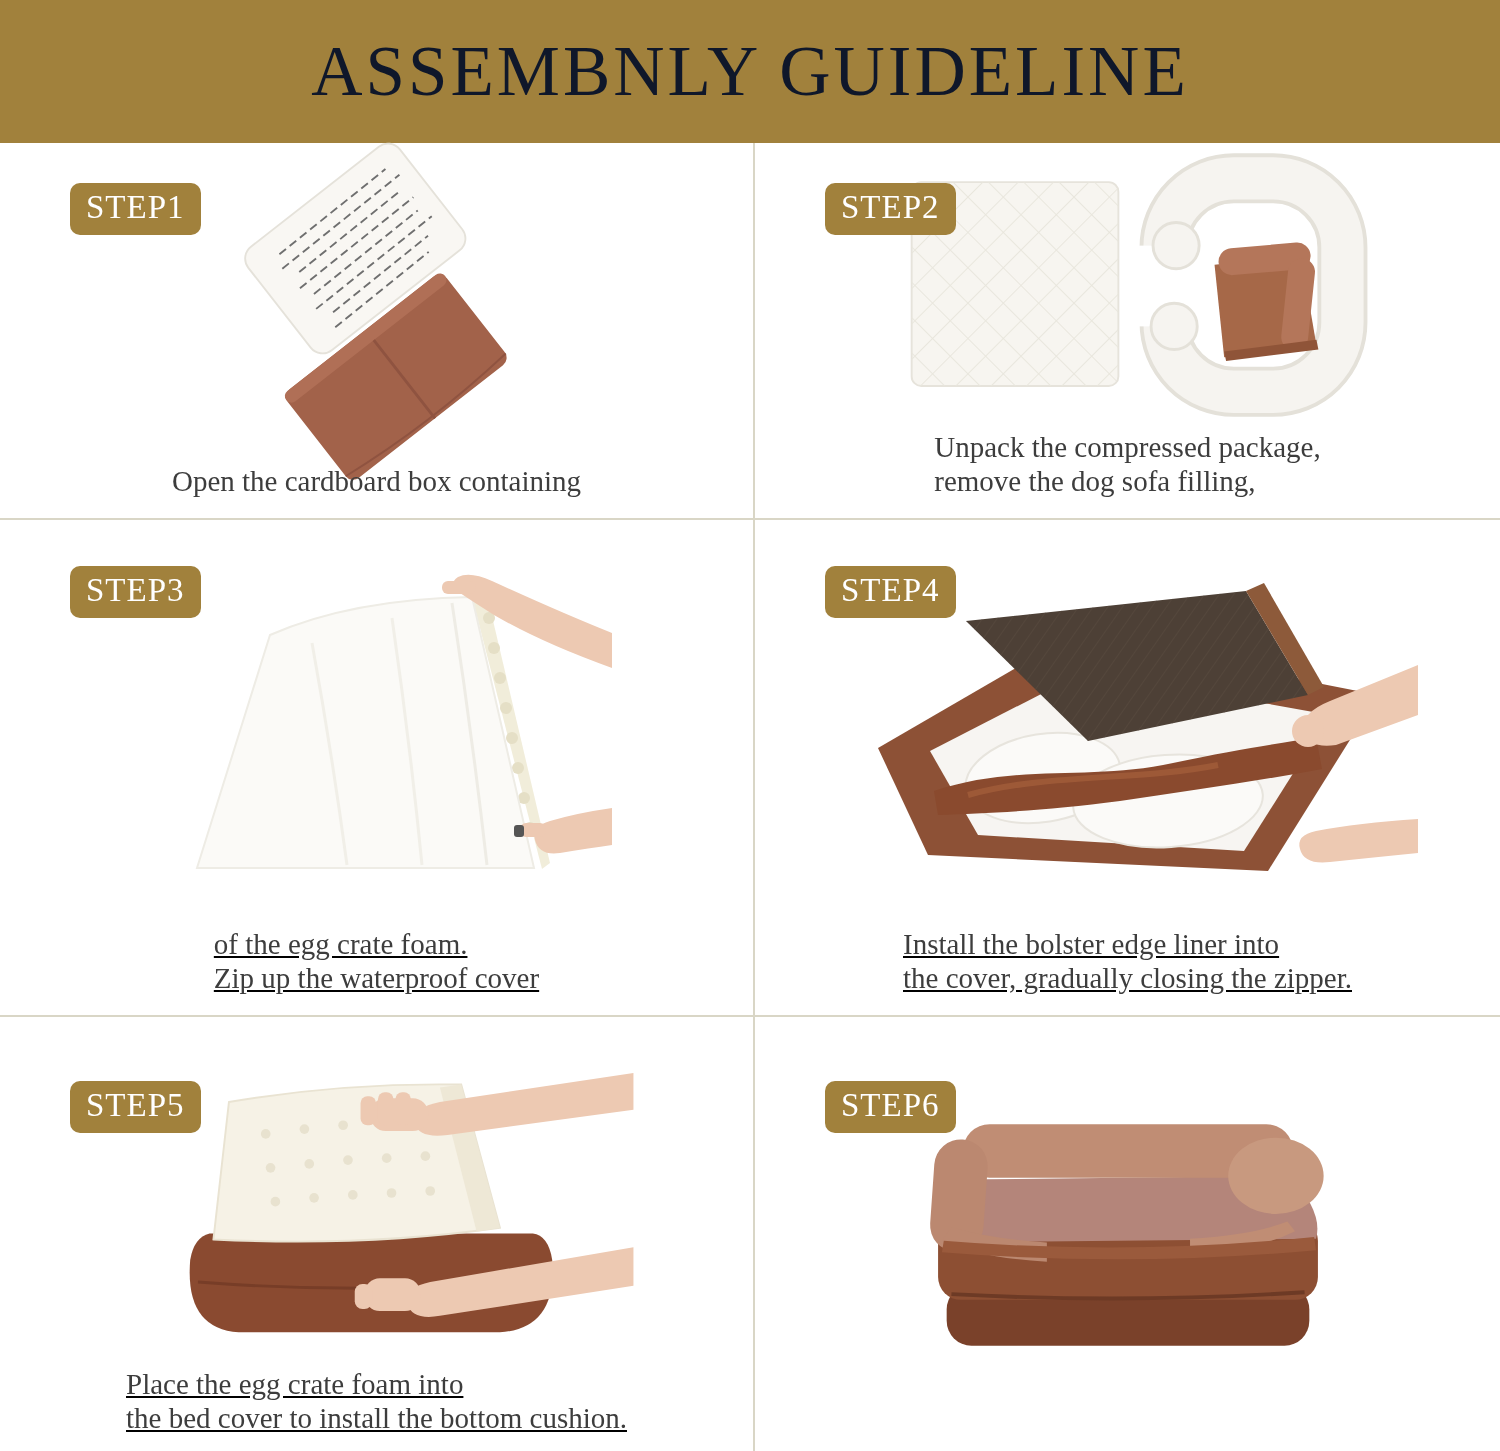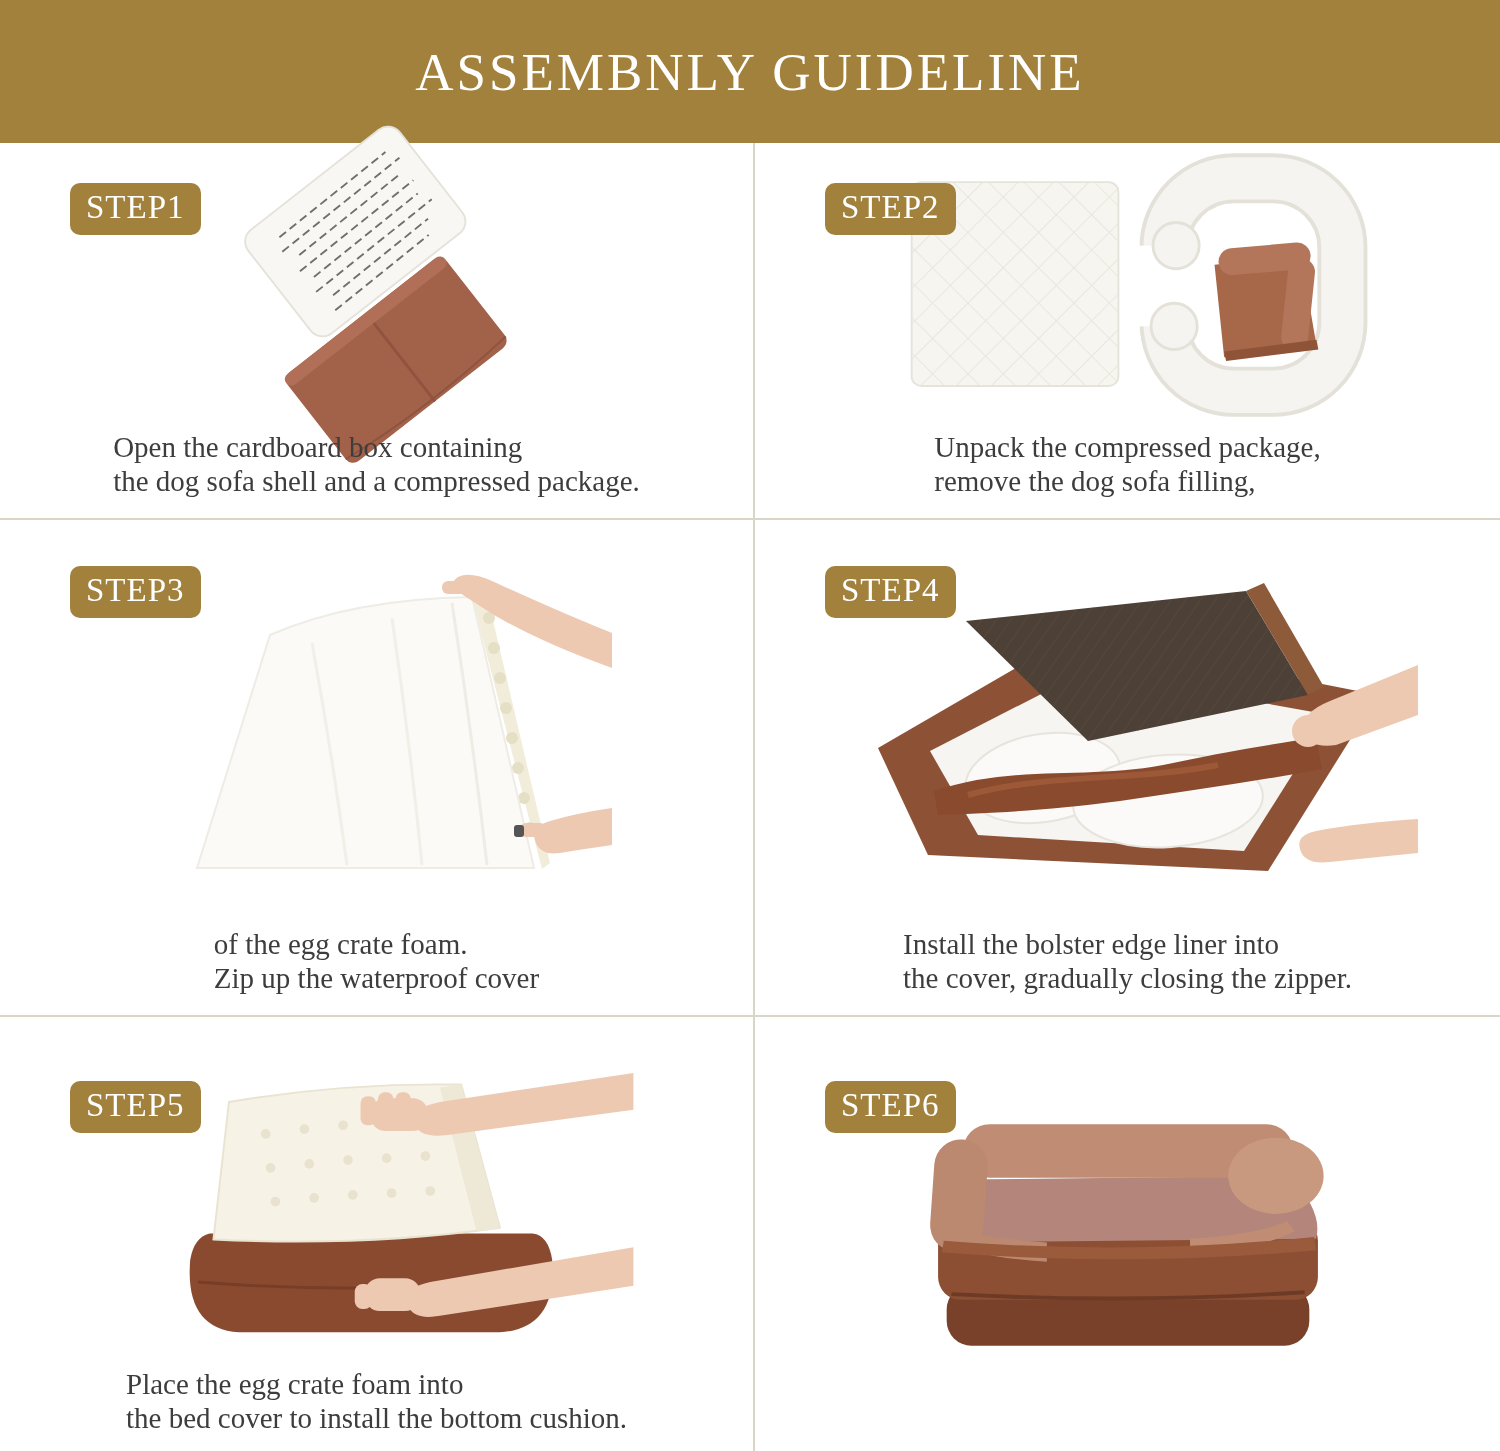--- a/index.html
+++ b/index.html
@@ -6,34 +6,34 @@
   html,body { margin:0; padding:0; background:#ffffff; }
   .page{
     width:1500px; height:1451px; background:#fff; position:relative;
     font-family:"Liberation Serif", serif; overflow:hidden;
   }
   .banner{
     height:143px; background:var(--gold,#a1813c);
     display:flex; align-items:center; justify-content:center;
   }
   .banner h1{
-    margin:0; color:#ffffff; font-weight:normal;
-    font-size:53px; letter-spacing:3px; white-space:nowrap;
+    margin:0; color:#0f172a; font-weight:normal;
+    font-size:71px; letter-spacing:3px; white-space:nowrap;
   }
   .grid{
     display:grid;
     grid-template-columns:753px 747px;
     grid-template-rows:375px 497px 436px;
   }
   .cell{
     position:relative; display:flex; flex-direction:column;
     align-items:center; padding-bottom:20px;
   }
   .cell.col2{ border-left:2px solid var(--divider,#d9d6c6); }
-  .cell.row2, .cell.row3{ border-top:2px solid var(--divider,#d9d6c6); }
+  .cell.row2, .cell.row3{ border-top:2px solid var(--divider,#d9d6c6);text-decoration:underline; }
   .badge{
     position:absolute; left:70px; top:40px;
     background:var(--gold,#a1813c); color:#fff;
     font-size:33px; line-height:1; padding:8px 16px 11px;
     border-radius:10px; letter-spacing:1px;
   }
   .row2 .badge{ top:46px; }
   .row3 .badge{ top:64px; }
   .photo{
     flex:1 1 auto; width:100%;
@@ -76,21 +76,20 @@
             </g>
             <rect x="95" y="160" width="215" height="120" rx="10" fill="#a2624a"></rect>
             <rect x="95" y="160" width="215" height="14" rx="7" fill="#b06f56"></rect>
             <line x1="208" y1="174" x2="208" y2="280" stroke="#8f5340" stroke-width="3"></line>
             <path d="M95 270 Q200 282 310 272" stroke="#8f5340" stroke-width="2" fill="none"></path>
           </g>
         </svg>
       </div>
       <p class="caption">
         <span class="line">Open the cardboard box containing</span>
-        <span class="line">the dog sofa shell and a compressed package.</span>
       </p>
     </section>
 
     <section class="cell row1 col2">
       <span class="badge">STEP2</span>
       <div class="photo">
         <svg width="480" height="250" viewBox="0 0 480 260">
           <defs>
             <pattern id="quilt" width="26" height="26" patternUnits="userSpaceOnUse" patternTransform="rotate(45)">
               <line x1="0" y1="0" x2="0" y2="26" stroke="#e9e6dd" stroke-width="2"></line>

